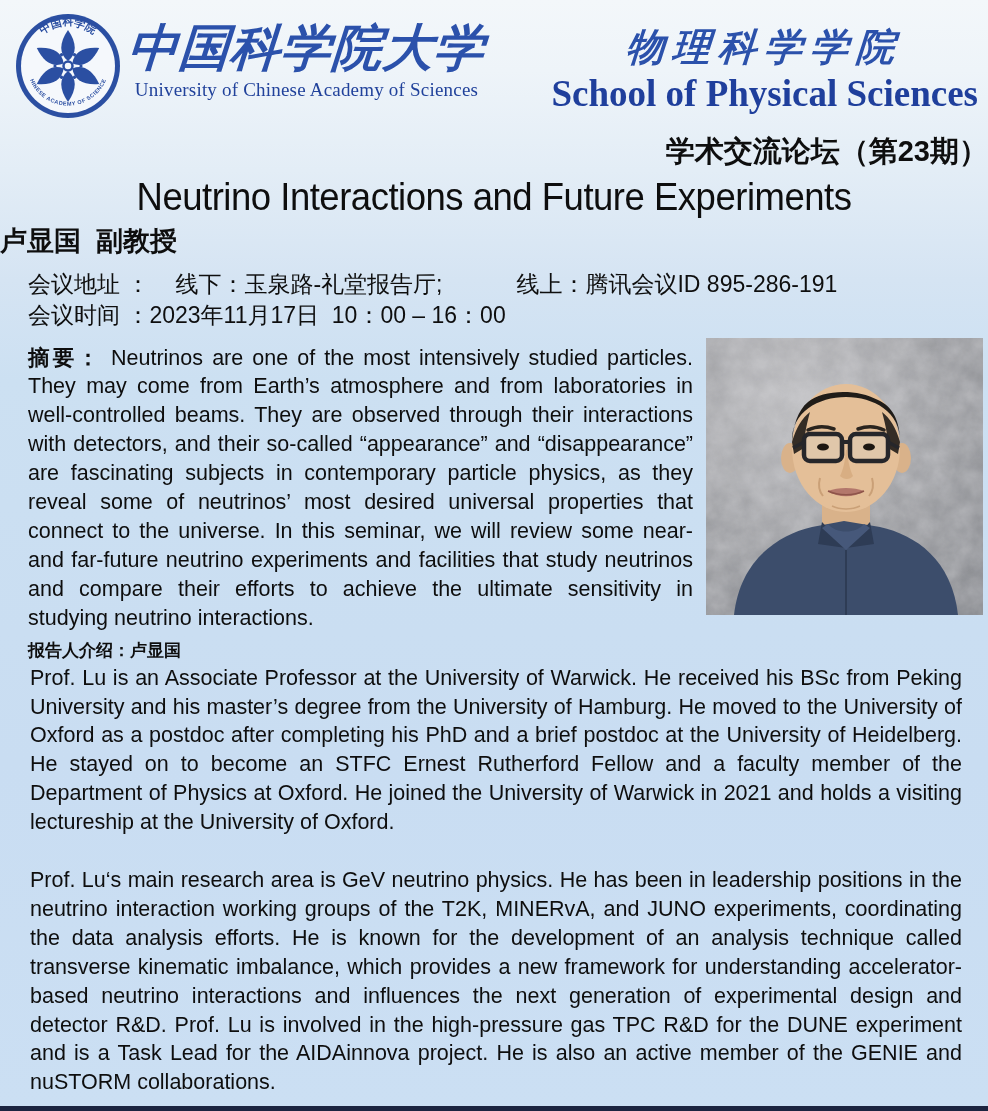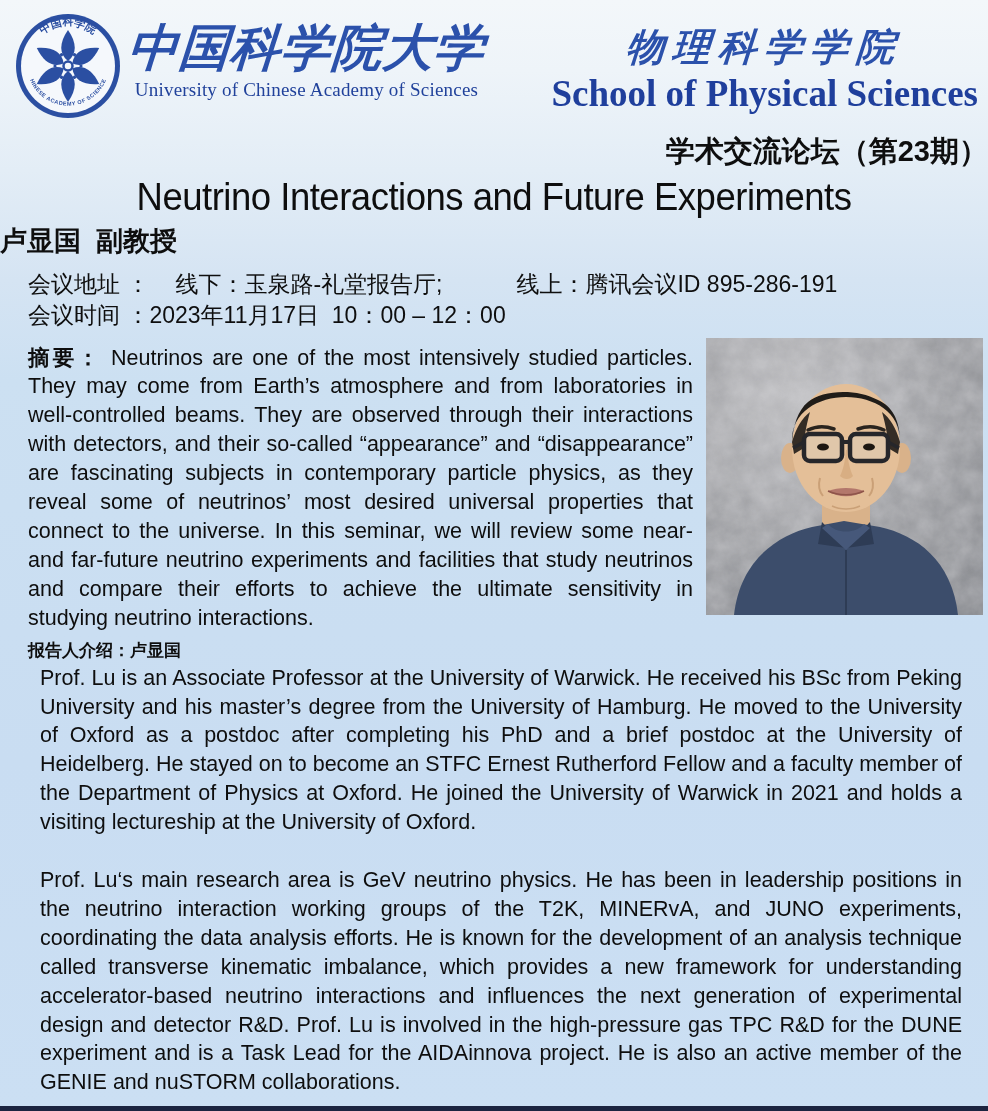--- a/index.html
+++ b/index.html
@@ -81,21 +81,21 @@
     flex:1 1 auto;margin:0 13px 0 0;
     font-size:21.5px;line-height:1.345;text-align:justify;
   }
   .abstract .lbl{font-weight:bold;}
   .photo{width:277px;height:277px;flex:0 0 auto;margin-top:-6px;}
   .photo svg{display:block;}
   
   .bio{margin:6px 26px 0 28px;}
   .bio-heading{font-weight:bold;font-size:17px;margin-top:4px;}
   .bio p{
-    margin:2px 0 0 12px;font-size:21.5px;line-height:1.345;text-align:justify;
+    margin:2px 0 0 2px;font-size:21.5px;line-height:1.345;text-align:justify;
   }
   .bio p.second{margin-top:29px;}
 </style>
 </head>
 <body>
 
 <div class="page">
 
   <div class="header">
     <div class="brand-left">
@@ -143,21 +143,21 @@
       <div class="school-en">School of Physical Sciences</div>
     </div>
   </div>
 
   <div class="series-title">学术交流论坛（第23期）</div>
   <div class="talk-title">Neutrino Interactions and Future Experiments</div>
   <div class="speaker">卢显国  副教授</div>
 
   <div class="meeting">
     <div class="row"><span class="lbl">会议地址 ：</span><span class="offline">线下：玉泉路-礼堂报告厅;</span><span class="online">线上：腾讯会议ID 895-286-191</span></div>
-    <div class="row"><span class="lbl">会议时间 ：</span><span>2023年11月17日  10：00 – 12：00</span></div>
+    <div class="row"><span class="lbl">会议时间 ：</span><span>2023年11月17日  10：00 – 16：00</span></div>
   </div>
 
   <div class="abstract-row">
     <p class="abstract"><span class="lbl">摘要：</span><span> Neutrinos are one of the most intensively studied particles. They may come from Earth’s atmosphere and from laboratories in well-controlled beams. They are observed through their interactions with detectors, and their so-called “appearance” and “disappearance” are fascinating subjects in contemporary particle physics, as they reveal some of neutrinos’ most desired universal properties that connect to the universe. In this seminar, we will review some near- and far-future neutrino experiments and facilities that study neutrinos and compare their efforts to achieve the ultimate sensitivity in studying neutrino interactions.</span></p>
     <div class="photo">
       <svg width="277" height="277" viewBox="0 0 277 277">
         <defs>
           <radialGradient id="pbg" cx="32%" cy="22%" r="95%">
             <stop offset="0%" stop-color="#b7b7ba"></stop>
             <stop offset="50%" stop-color="#9b9ca0"></stop>

